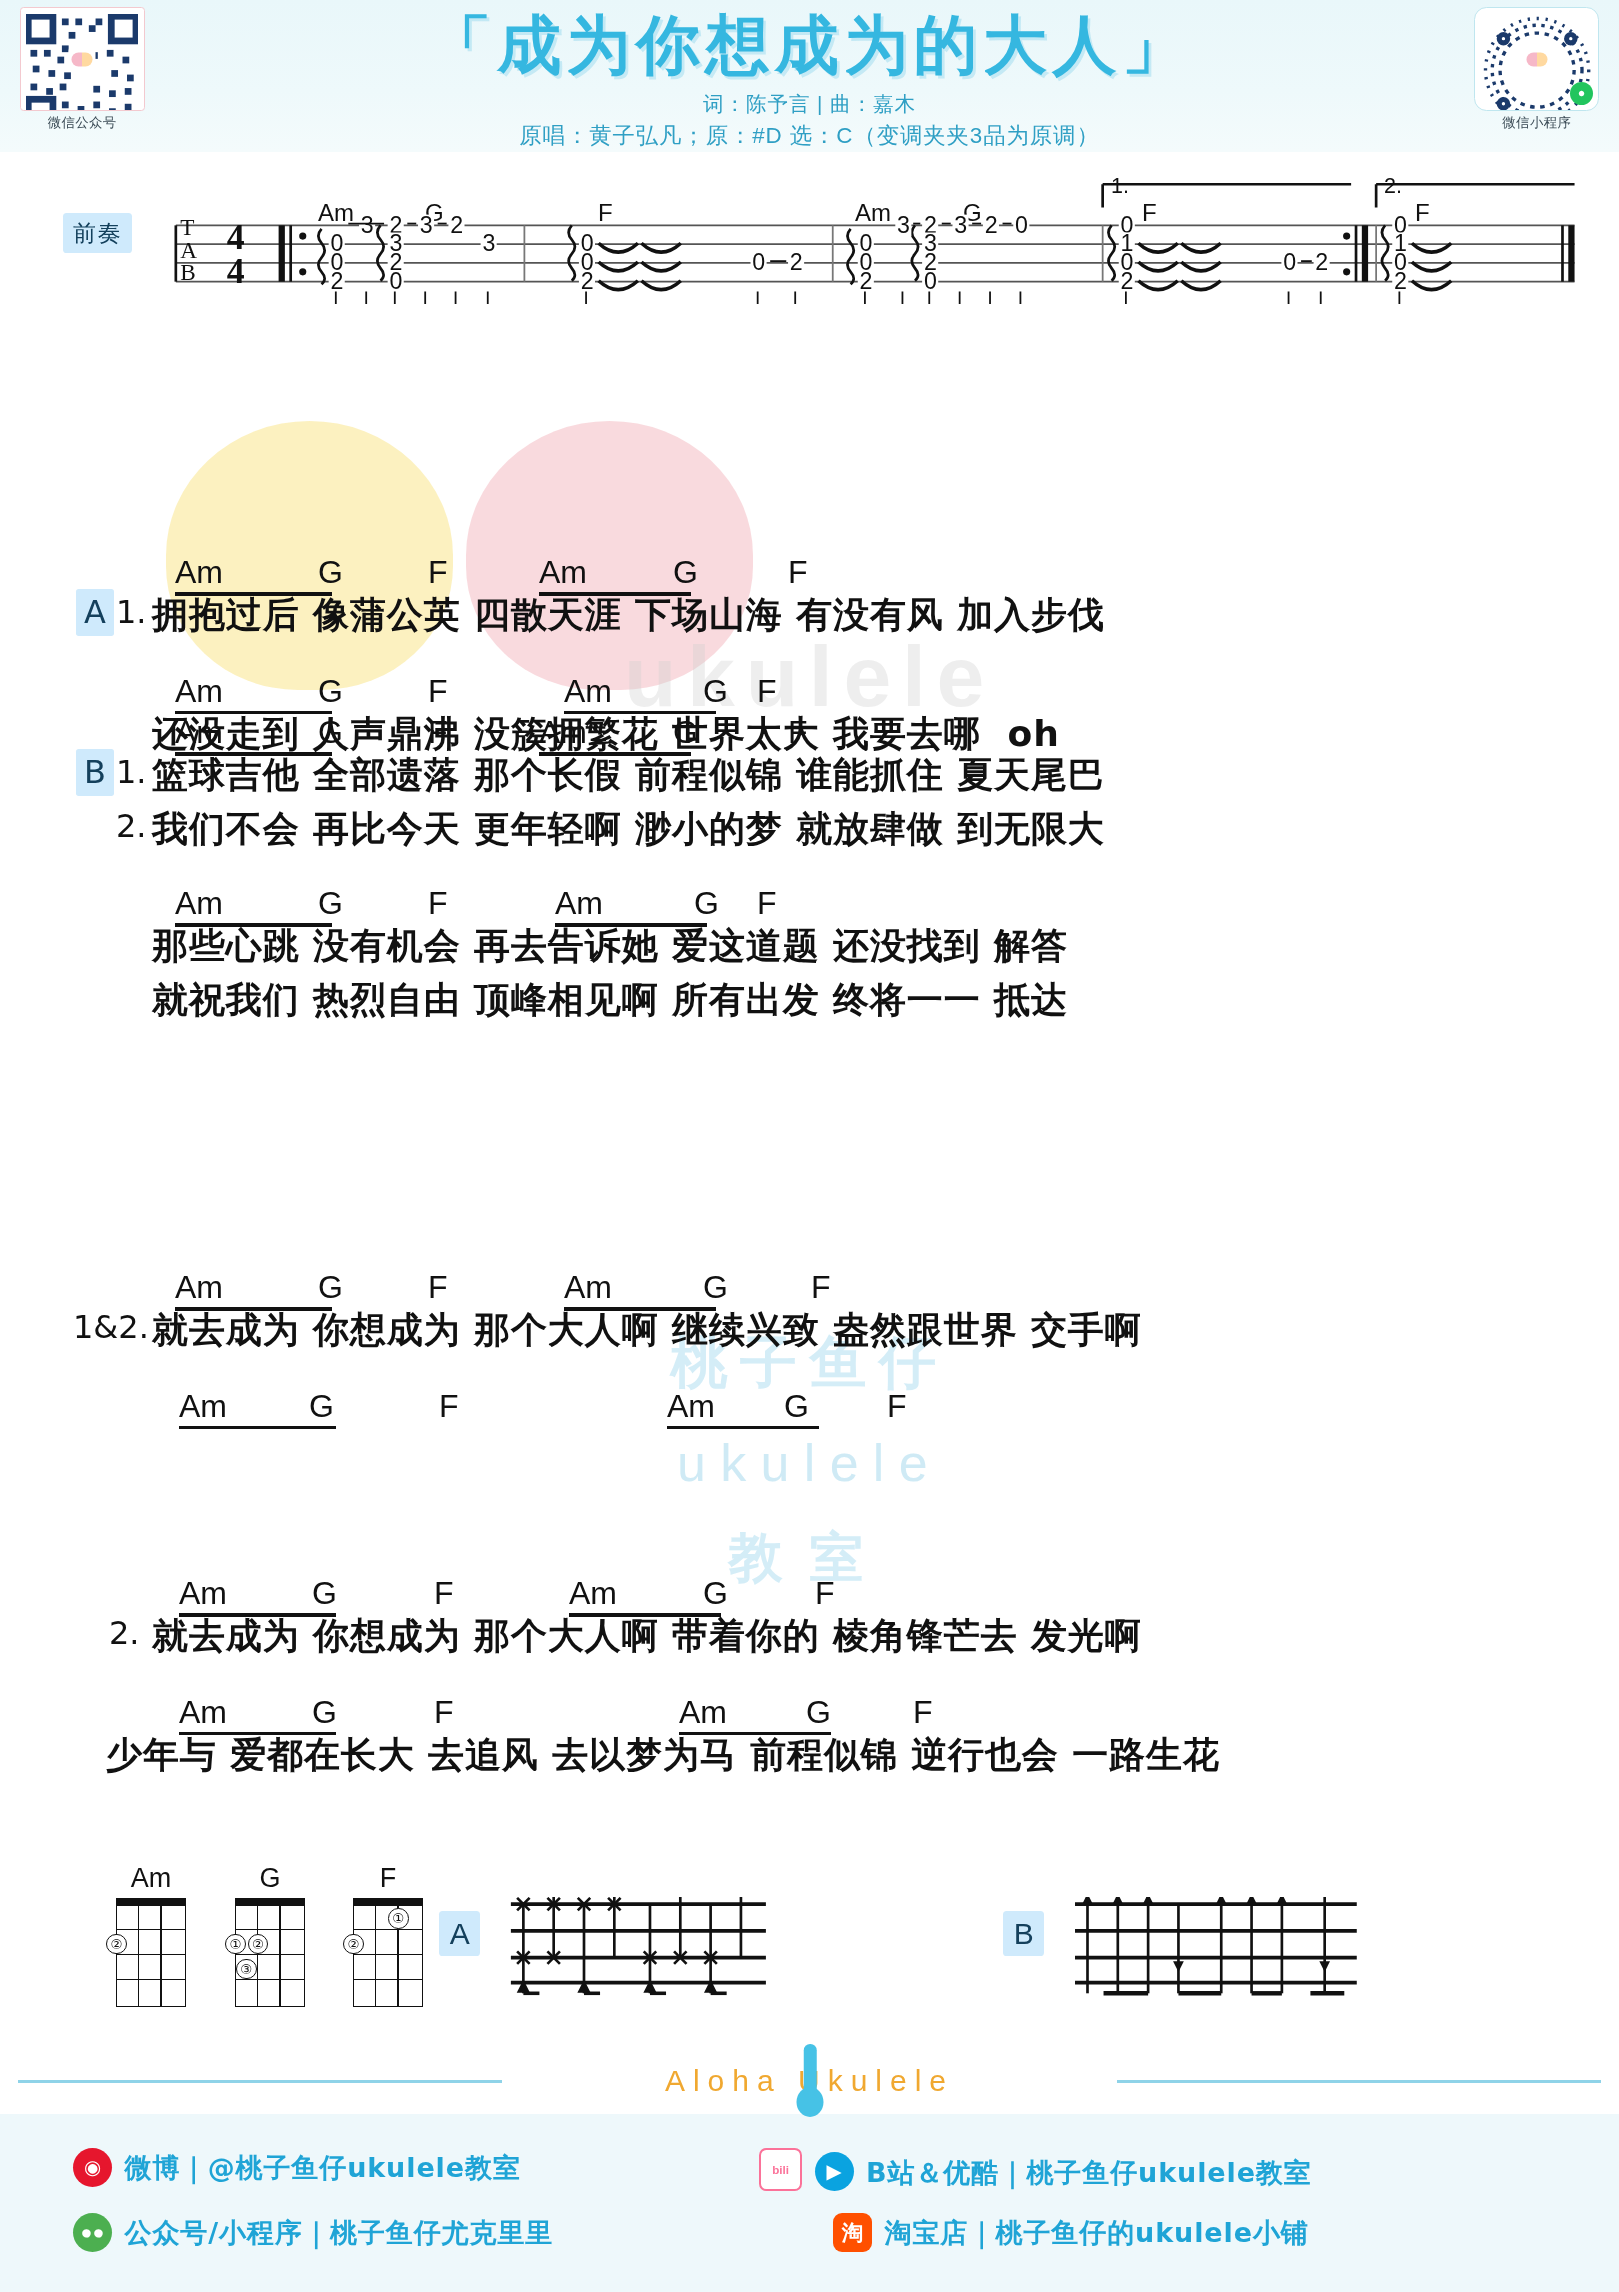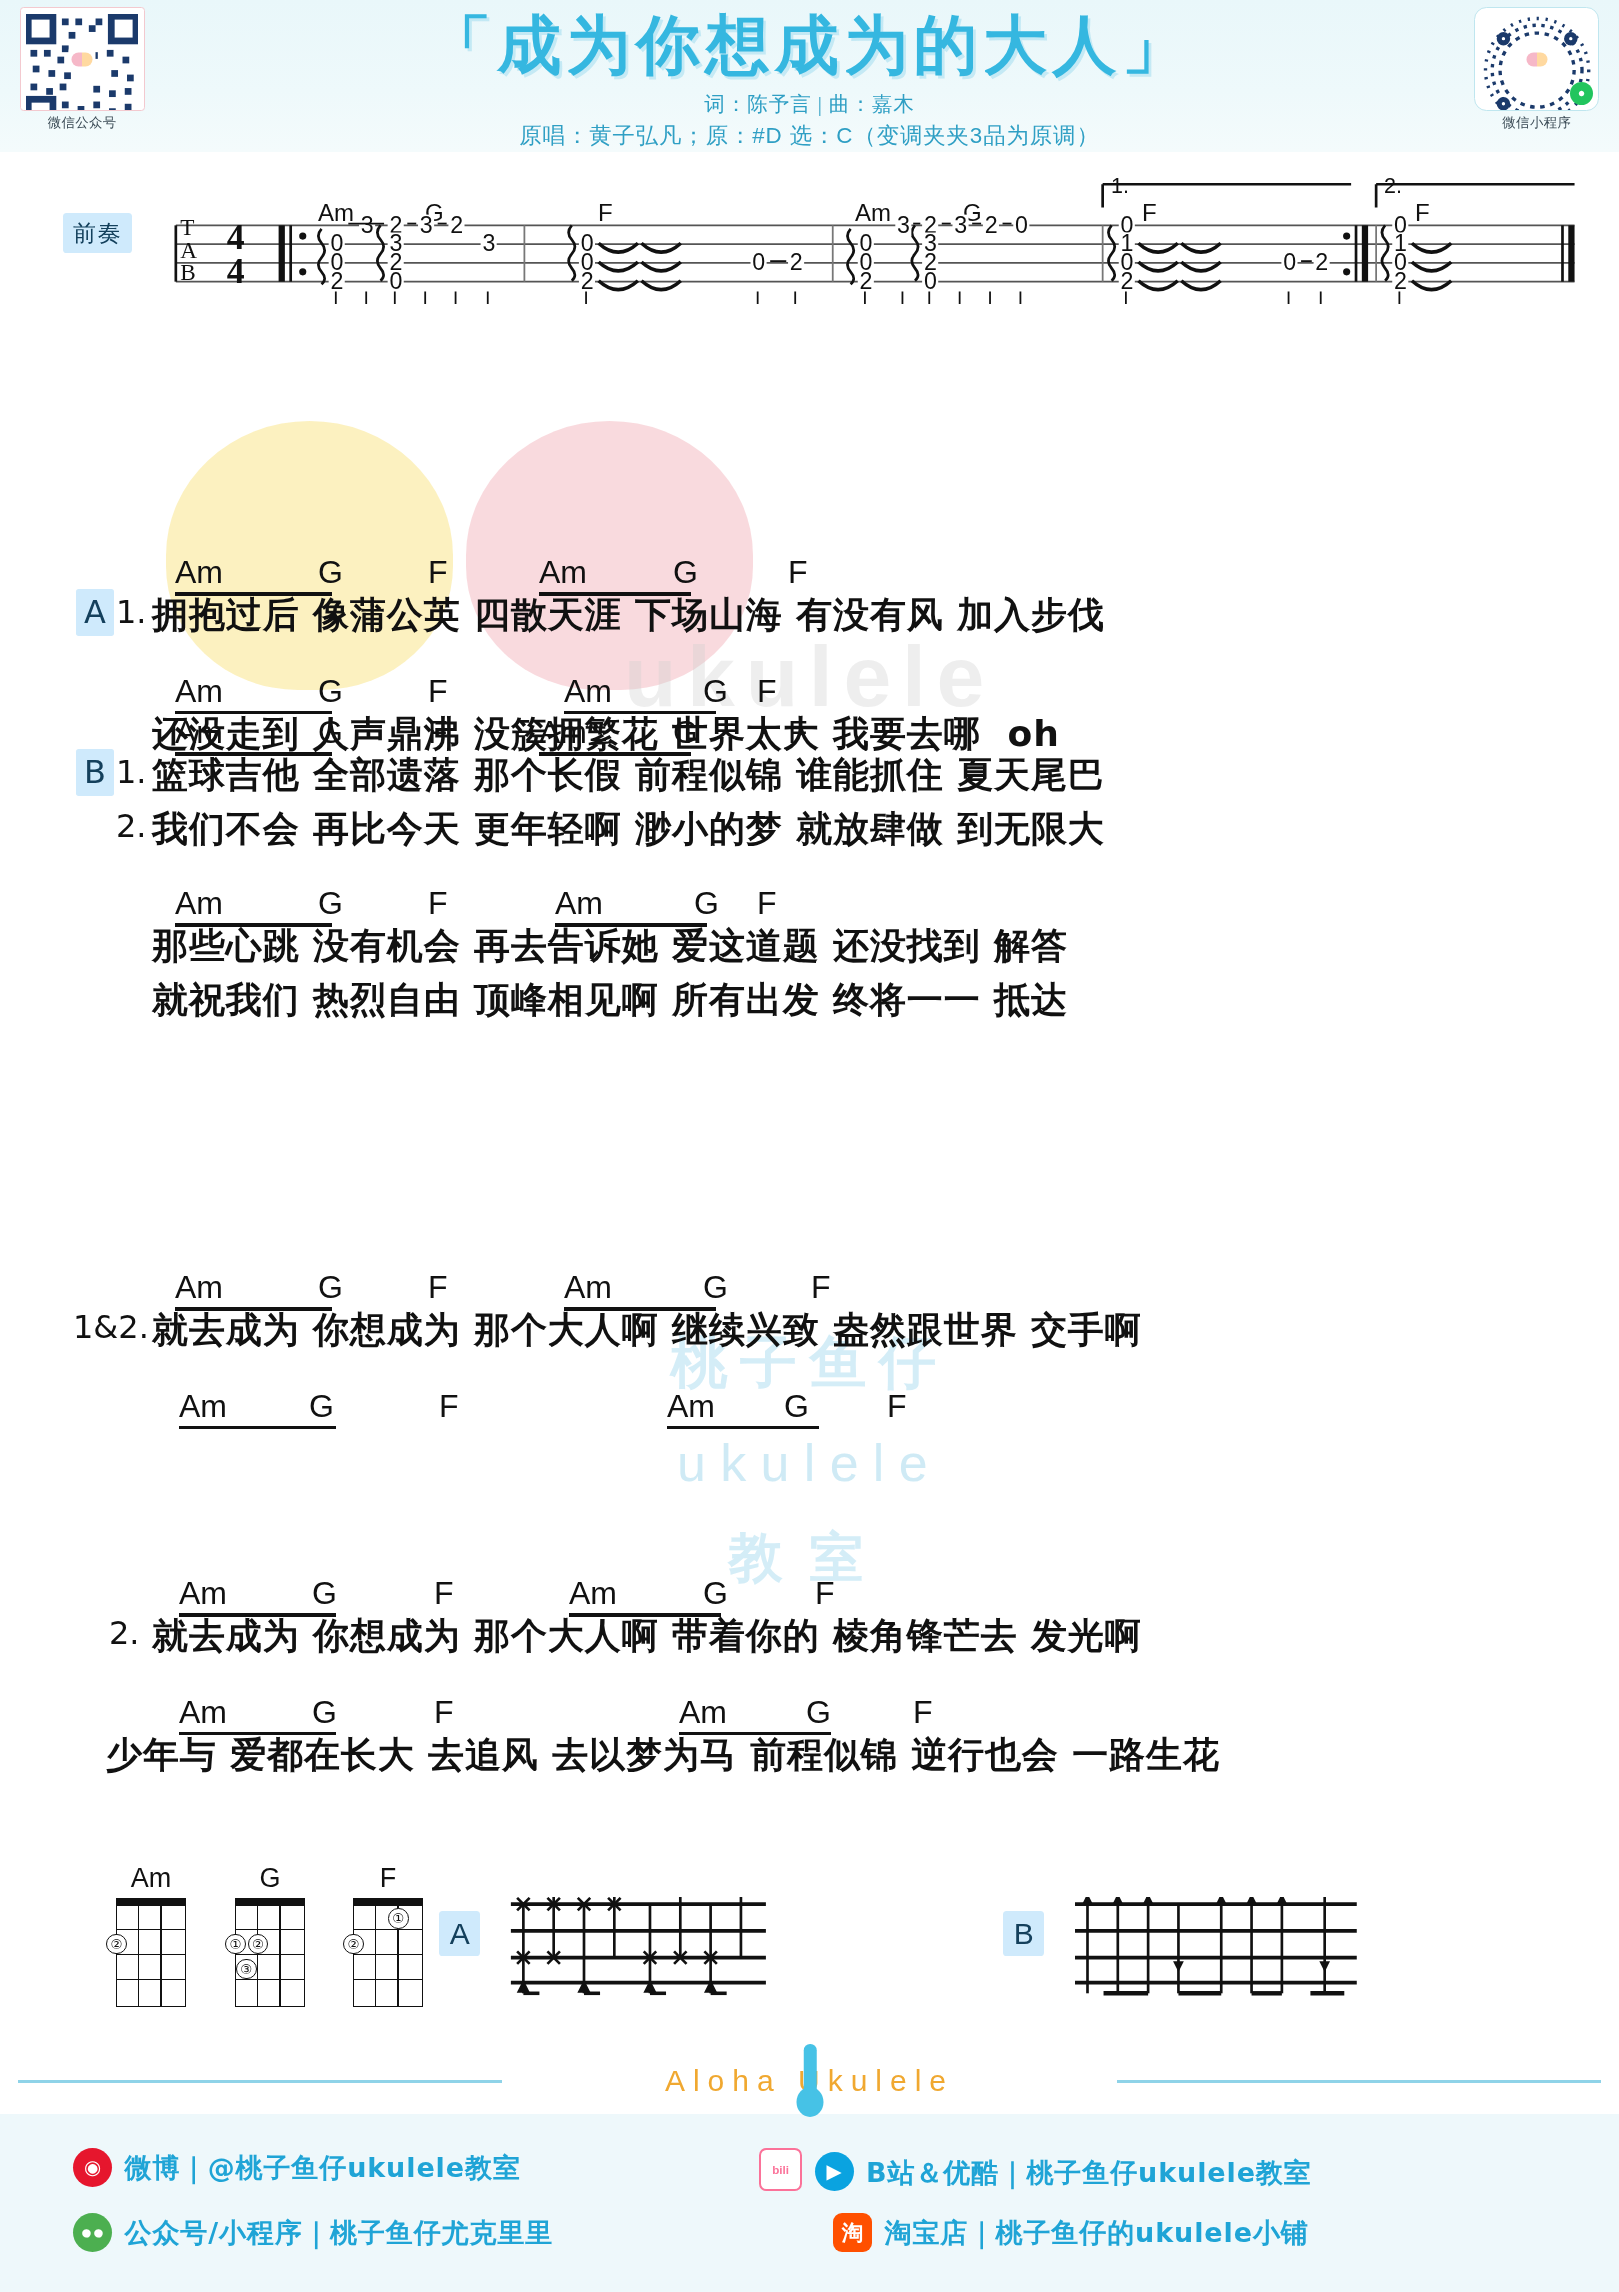--- a/index.html
+++ b/index.html
@@ -48,21 +48,21 @@
 
   .title{
     position:absolute;left:0;right:0;top:12.5px;text-align:center;
     font-size:64px;font-weight:bold;color:#35b7e0;
     letter-spacing:5.4px;line-height:1;
     font-family:"DejaVu Sans",sans-serif;
     text-shadow:2.7px 2.7px 0 rgba(53,183,224,.22);
   }
   .credit{
     position:absolute;left:0;right:0;top:90px;text-align:center;
-    font-size:20.6px;color:#2f9fc4;letter-spacing:0.9px;font-family:Liberation Serif, serif;
+    font-size:20.6px;color:#2f9fc4;letter-spacing:0.9px;
   }
   .keyline{
     position:absolute;left:0;right:0;top:120px;text-align:center;
     font-size:22.4px;color:#2f9fc4;letter-spacing:0.9px;
   }
 
   
   .wm{position:absolute;pointer-events:none;}
   .wm-yellow{
     left:166px;top:421px;width:287px;height:269px;border-radius:50% 50% 46% 46%;

